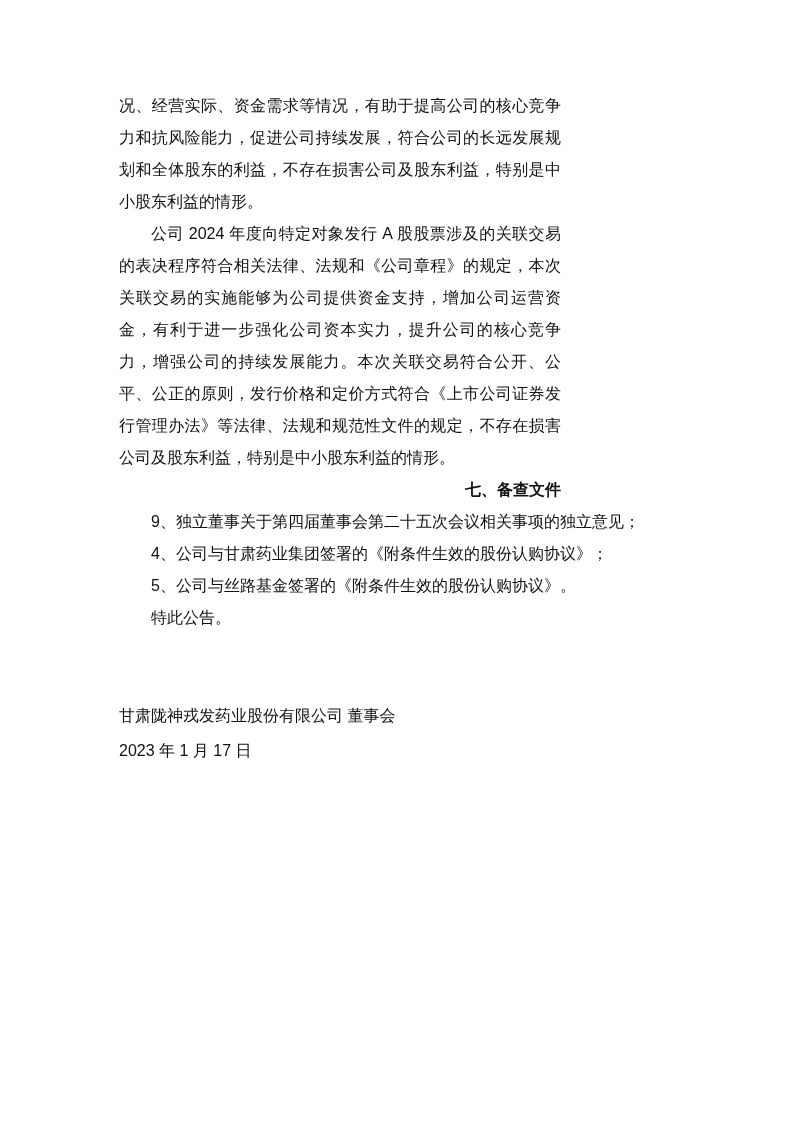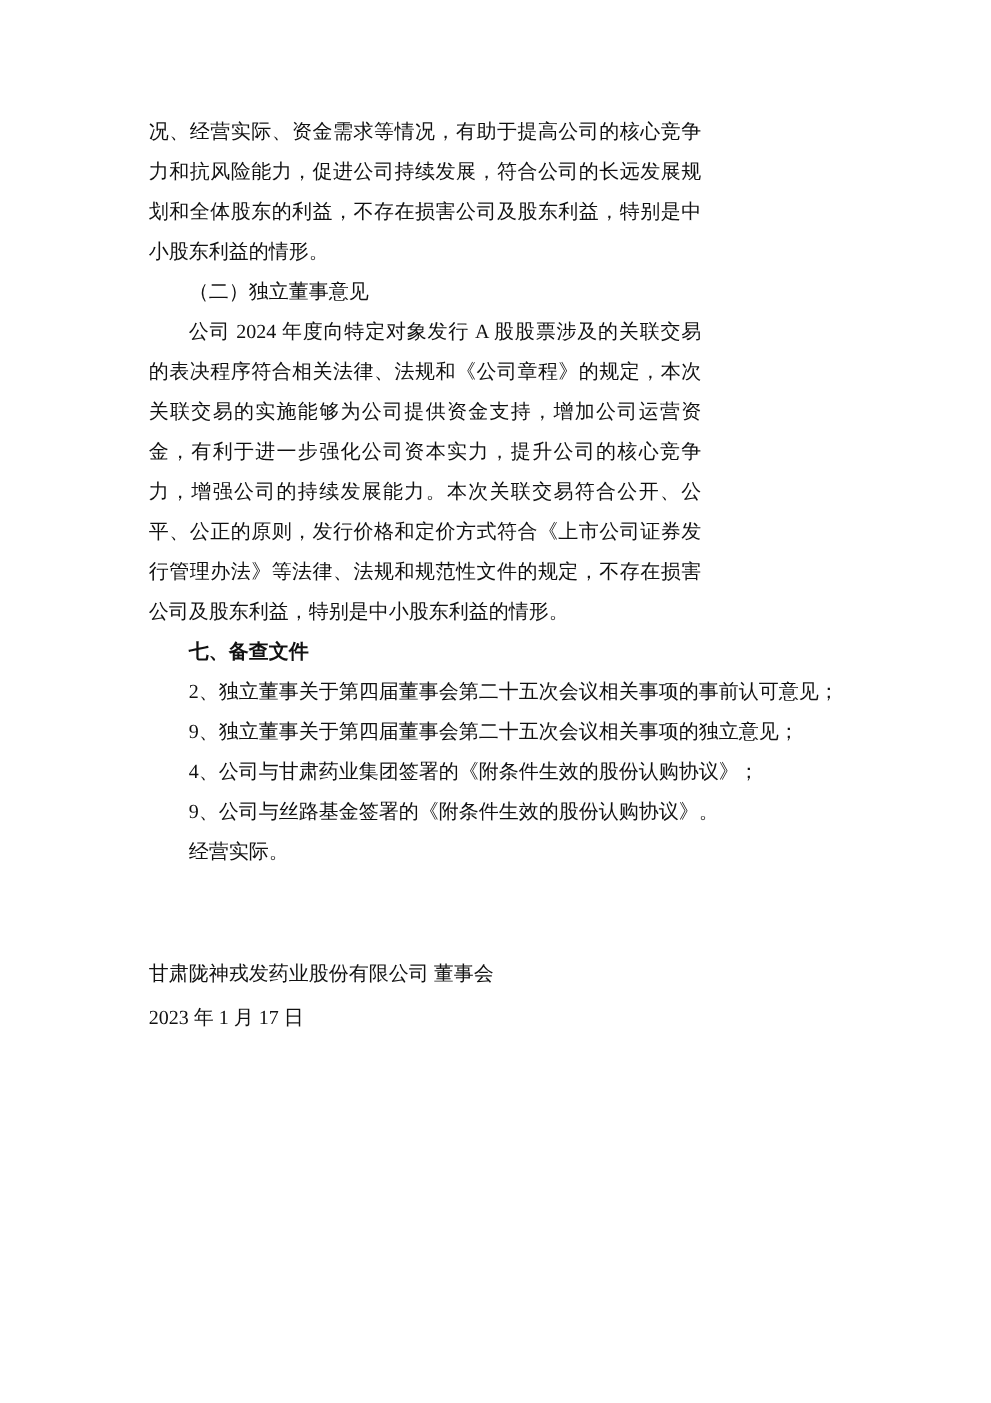--- a/index.html
+++ b/index.html
@@ -6,71 +6,70 @@
     margin: 0;
     padding: 0;
     background: #ffffff;
   }
   .page {
     position: relative;
     width: 678px;
     height: 1122px;
     background: #ffffff;
     color: #111111;
-    font-family: Liberation Serif, serif;
+    font-family: Liberation Sans, sans-serif;
     font-size: 16px;
     line-height: 32px;
     box-sizing: border-box;
     padding: 90px 117px 0 119px;
     overflow: hidden;
   }
   .page p {
     margin: 0;
   }
   .para {
     text-align: justify;
   }
   .indent {
     text-indent: 2em;
   }
   .oneline {
     white-space: nowrap;
   }
   .heading-bold {
     font-weight: bold;
+    text-align: right;
   }
   .closing {
     margin-top: 20px;
   }
   .signature {
     margin-top: 64px;
     text-align: left;
     line-height: 35px;
   }
 </style>
 </head>
 <body>
 
 <div class="page">
 
   <p class="para">况、经营实际、资金需求等情况，有助于提高公司的核心竞争力和抗风险能力，促进公司持续发展，符合公司的长远发展规划和全体股东的利益，不存在损害公司及股东利益，特别是中小股东利益的情形。</p>
 
-  <p class="oneline indent">（二）独立董事意见</p>
 
   <p class="para indent">公司 2024 年度向特定对象发行 A 股股票涉及的关联交易的表决程序符合相关法律、法规和《公司章程》的规定，本次关联交易的实施能够为公司提供资金支持，增加公司运营资金，有利于进一步强化公司资本实力，提升公司的核心竞争力，增强公司的持续发展能力。本次关联交易符合公开、公平、公正的原则，发行价格和定价方式符合《上市公司证券发行管理办法》等法律、法规和规范性文件的规定，不存在损害公司及股东利益，特别是中小股东利益的情形。</p>
 
   <p class="oneline indent heading-bold">七、备查文件</p>
 
   <div>
-    <p class="oneline indent">2、独立董事关于第四届董事会第二十五次会议相关事项的事前认可意见；</p>
     <p class="oneline indent">9、独立董事关于第四届董事会第二十五次会议相关事项的独立意见；</p>
     <p class="oneline indent">4、公司与甘肃药业集团签署的《附条件生效的股份认购协议》；</p>
-    <p class="oneline indent">9、公司与丝路基金签署的《附条件生效的股份认购协议》。</p>
+    <p class="oneline indent">5、公司与丝路基金签署的《附条件生效的股份认购协议》。</p>
   </div>
 
-  <p class="oneline indent closing">经营实际。</p>
+  <p class="oneline indent closing">特此公告。</p>
 
   <div class="signature">
     <p class="oneline">甘肃陇神戎发药业股份有限公司 董事会</p>
     <p class="oneline">2023 年 1 月 17 日</p>
   </div>
 
 </div>
 
 </body></html>

